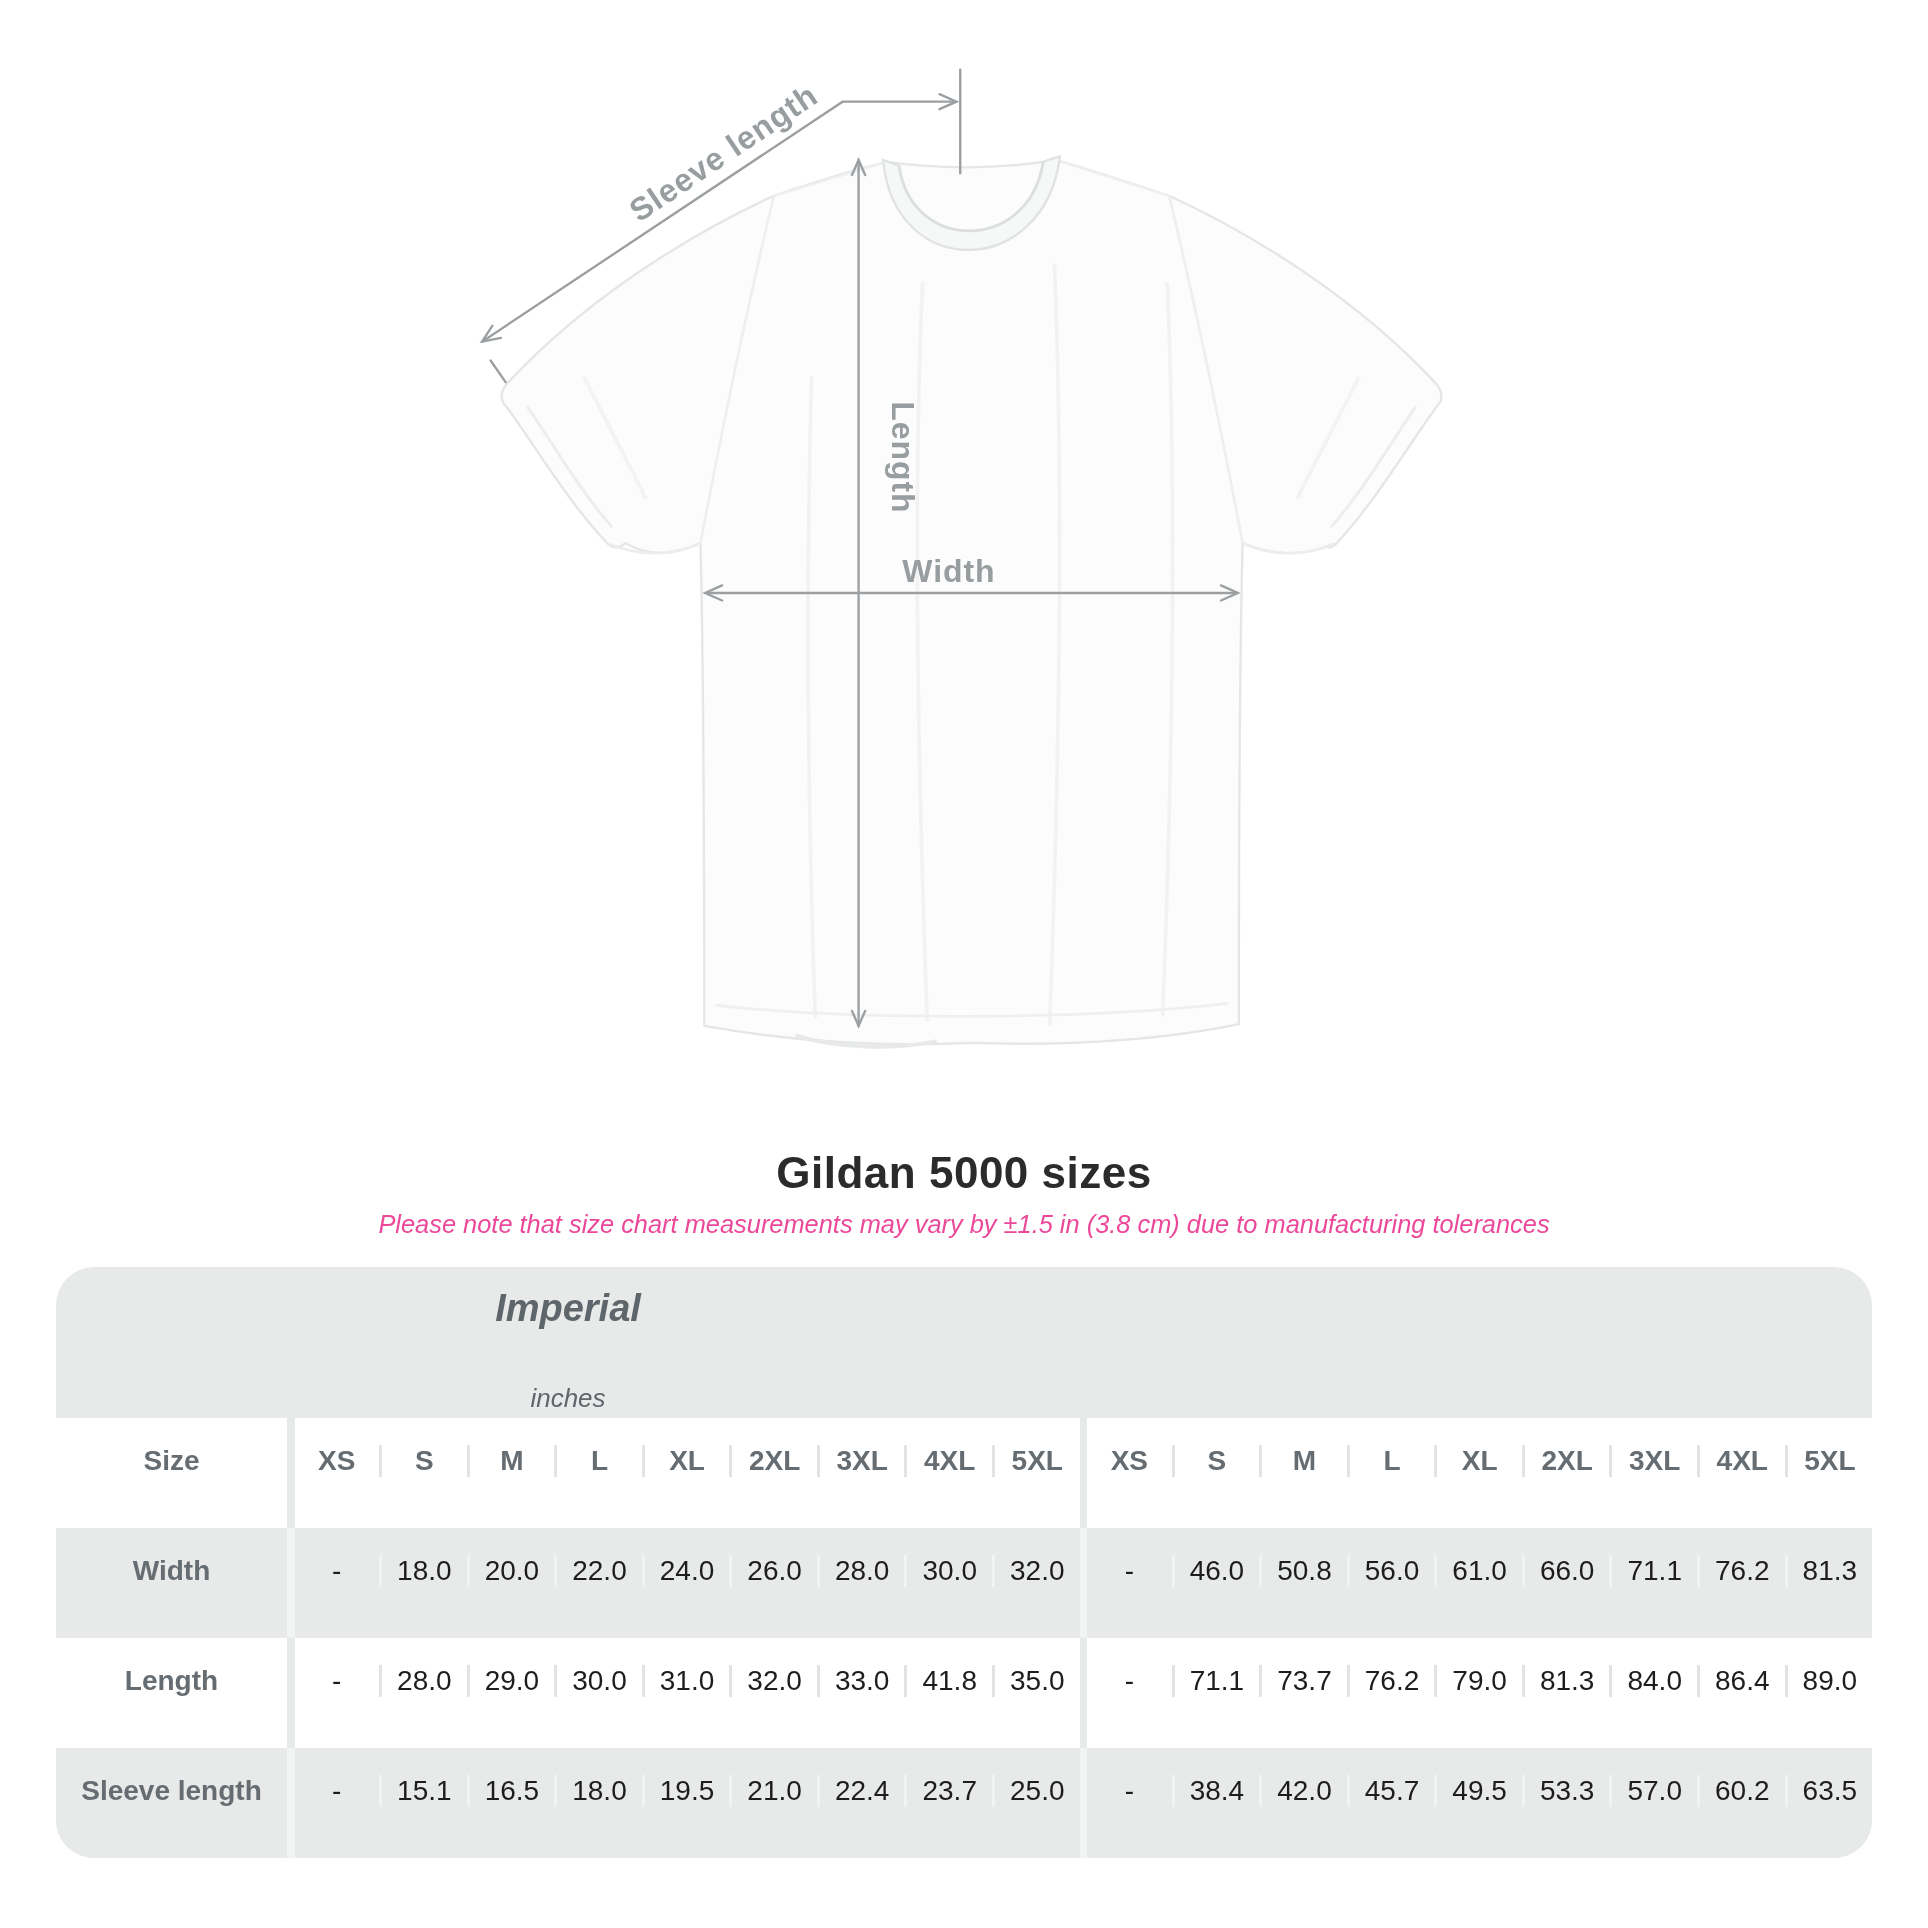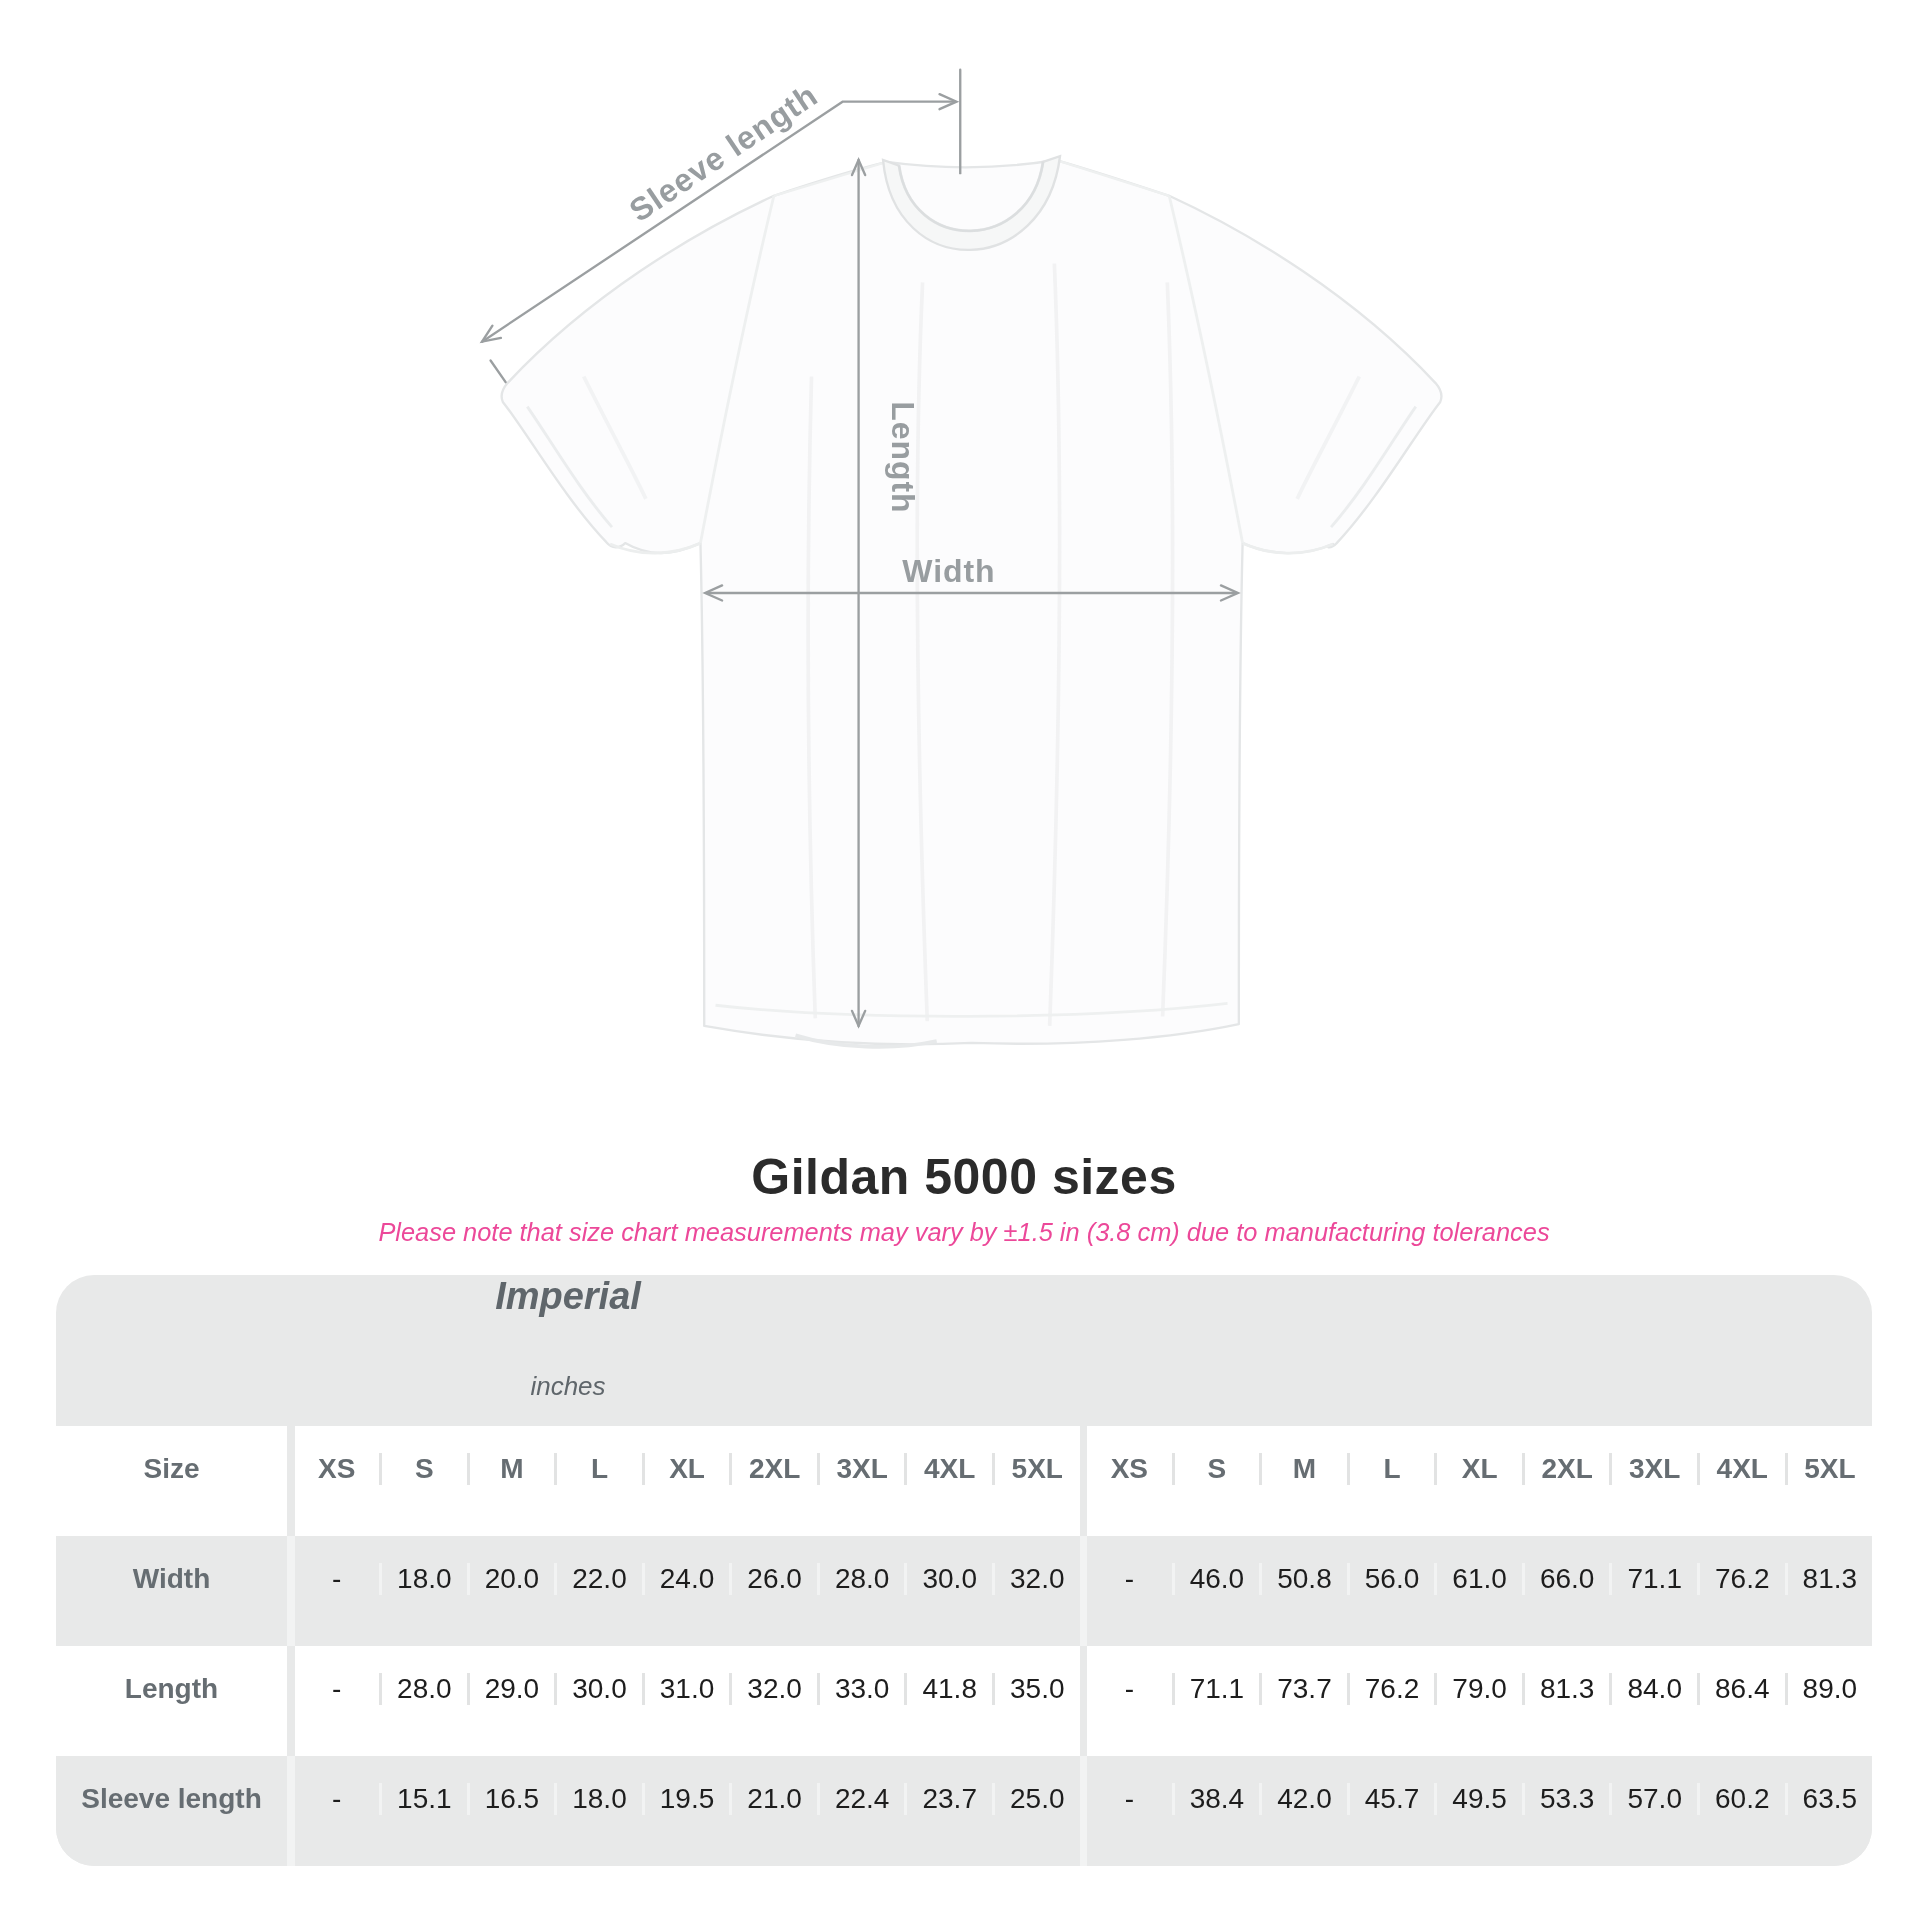--- a/index.html
+++ b/index.html
@@ -1,28 +1,28 @@
 <!DOCTYPE html>
 <html style="font-size:15px"><head>
 <meta charset="utf-8">
 <style>
   html,body{margin:0;padding:0;background:#fff;}
   .page{position:relative;width:1928px;height:1928px;background:#ffffff;
         font-family:"Liberation Sans",sans-serif;overflow:hidden;}
   .diagram{display:block;}
   .dim-label{font-weight:bold;fill:#989da0;font-size:34px;
              font-family:"Liberation Sans",sans-serif;letter-spacing:1px;}
-  .title{ text-align:center;margin-top:11.3px;font-size:50px;font-weight:bold;
+  .title{ text-align:center;margin-top:11.3px;font-size:44px;font-weight:bold;
           color:#2b2b2b;letter-spacing:0.5px;}
   .subtitle{text-align:center;margin-top:11.3px;font-size:25.4px;font-style:italic;
             color:#ec4899;}
   .sizetable{margin:28px 56px 0;background:#e8e9e9;border-radius:38px;
              overflow:hidden;}
   .unit-band{display:flex;height:151px;}
-  .ug{display:flex;flex-direction:column;justify-content:flex-start;align-items:center;
+  .ug{display:flex;flex-direction:column;justify-content:flex-end;align-items:center;
       gap:11.3px;padding-bottom:3.8px;}
   .ug.imp{width:1024px;}
   .ug.met{flex:1;}
   .unit-name{font-size:38px;font-weight:bold;font-style:italic;color:#5f666b;}
   .unit-sub{font-size:26px;font-style:italic;color:#5f666b;margin-top:42px;}
   .trow{display:flex;height:110px;align-items:center;}
   .trow.white{background:#ffffff;}
   .trow.gray{background:#e8e9e9;}
   .cell{flex:1 1 0;text-align:center;font-size:28px;color:#1d1d1d;
         position:relative;top:-11.3px;align-self:center;box-sizing:border-box;}

